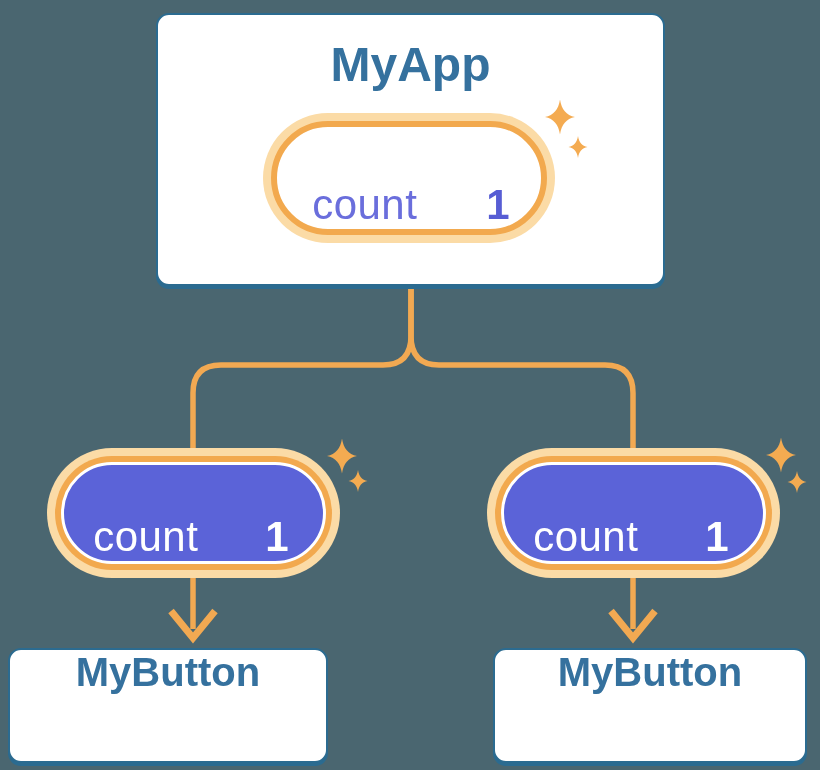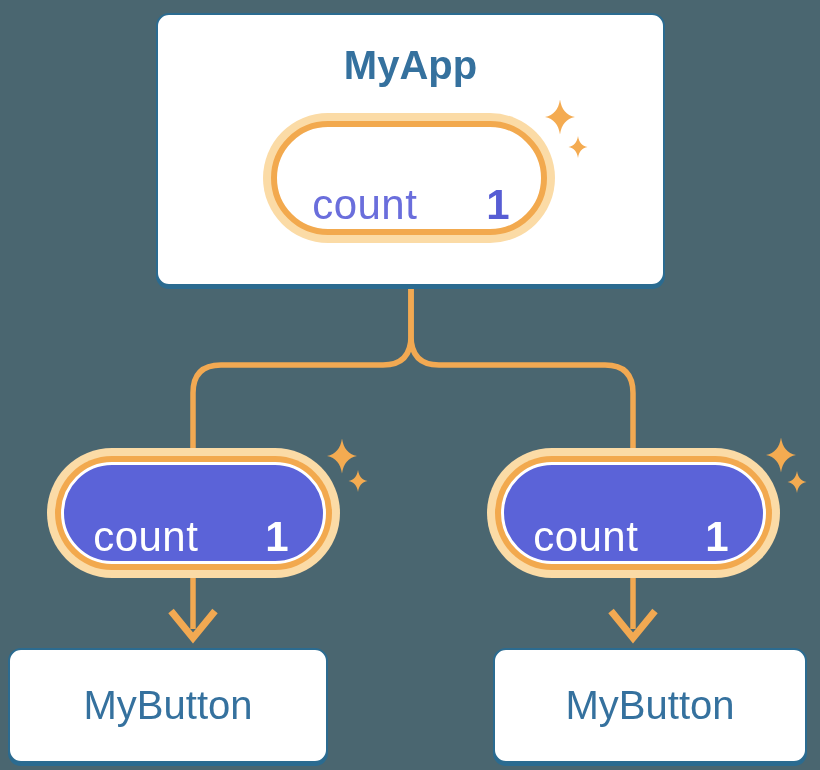--- a/index.html
+++ b/index.html
@@ -23,25 +23,25 @@
     border:2px solid #2B6B90;
     border-radius:13px;
     box-shadow:0 3px 0 0 #2B6B90;
     box-sizing:border-box;
   }
   .card-root{left:156px;top:13px;width:509px;height:273px;}
   .card-root .card-title{
     position:absolute;left:0;right:0;top:30px;
     height:40px;line-height:40px;
     text-align:center;
-    font-size:40px;font-weight:bold;color:#35719E;
+    font-size:48px;font-weight:bold;color:#35719E;
   }
   .card-leaf{
-    display:flex;align-items:center;justify-content:center;
-    font-size:40px;font-weight:normal;color:#35719E;
+    display:flex;align-items:flex-start;justify-content:center;
+    font-size:40px;font-weight:bold;color:#35719E;
   }
   .card-leaf-left{left:8px;top:648px;width:320px;height:115px;}
   .card-leaf-right{left:493px;top:648px;width:314px;height:115px;}
 
   .pill{
     position:absolute;z-index:2;
     box-sizing:border-box;
     border-radius:70px;
     display:flex;align-items:flex-end;
     overflow:hidden;

